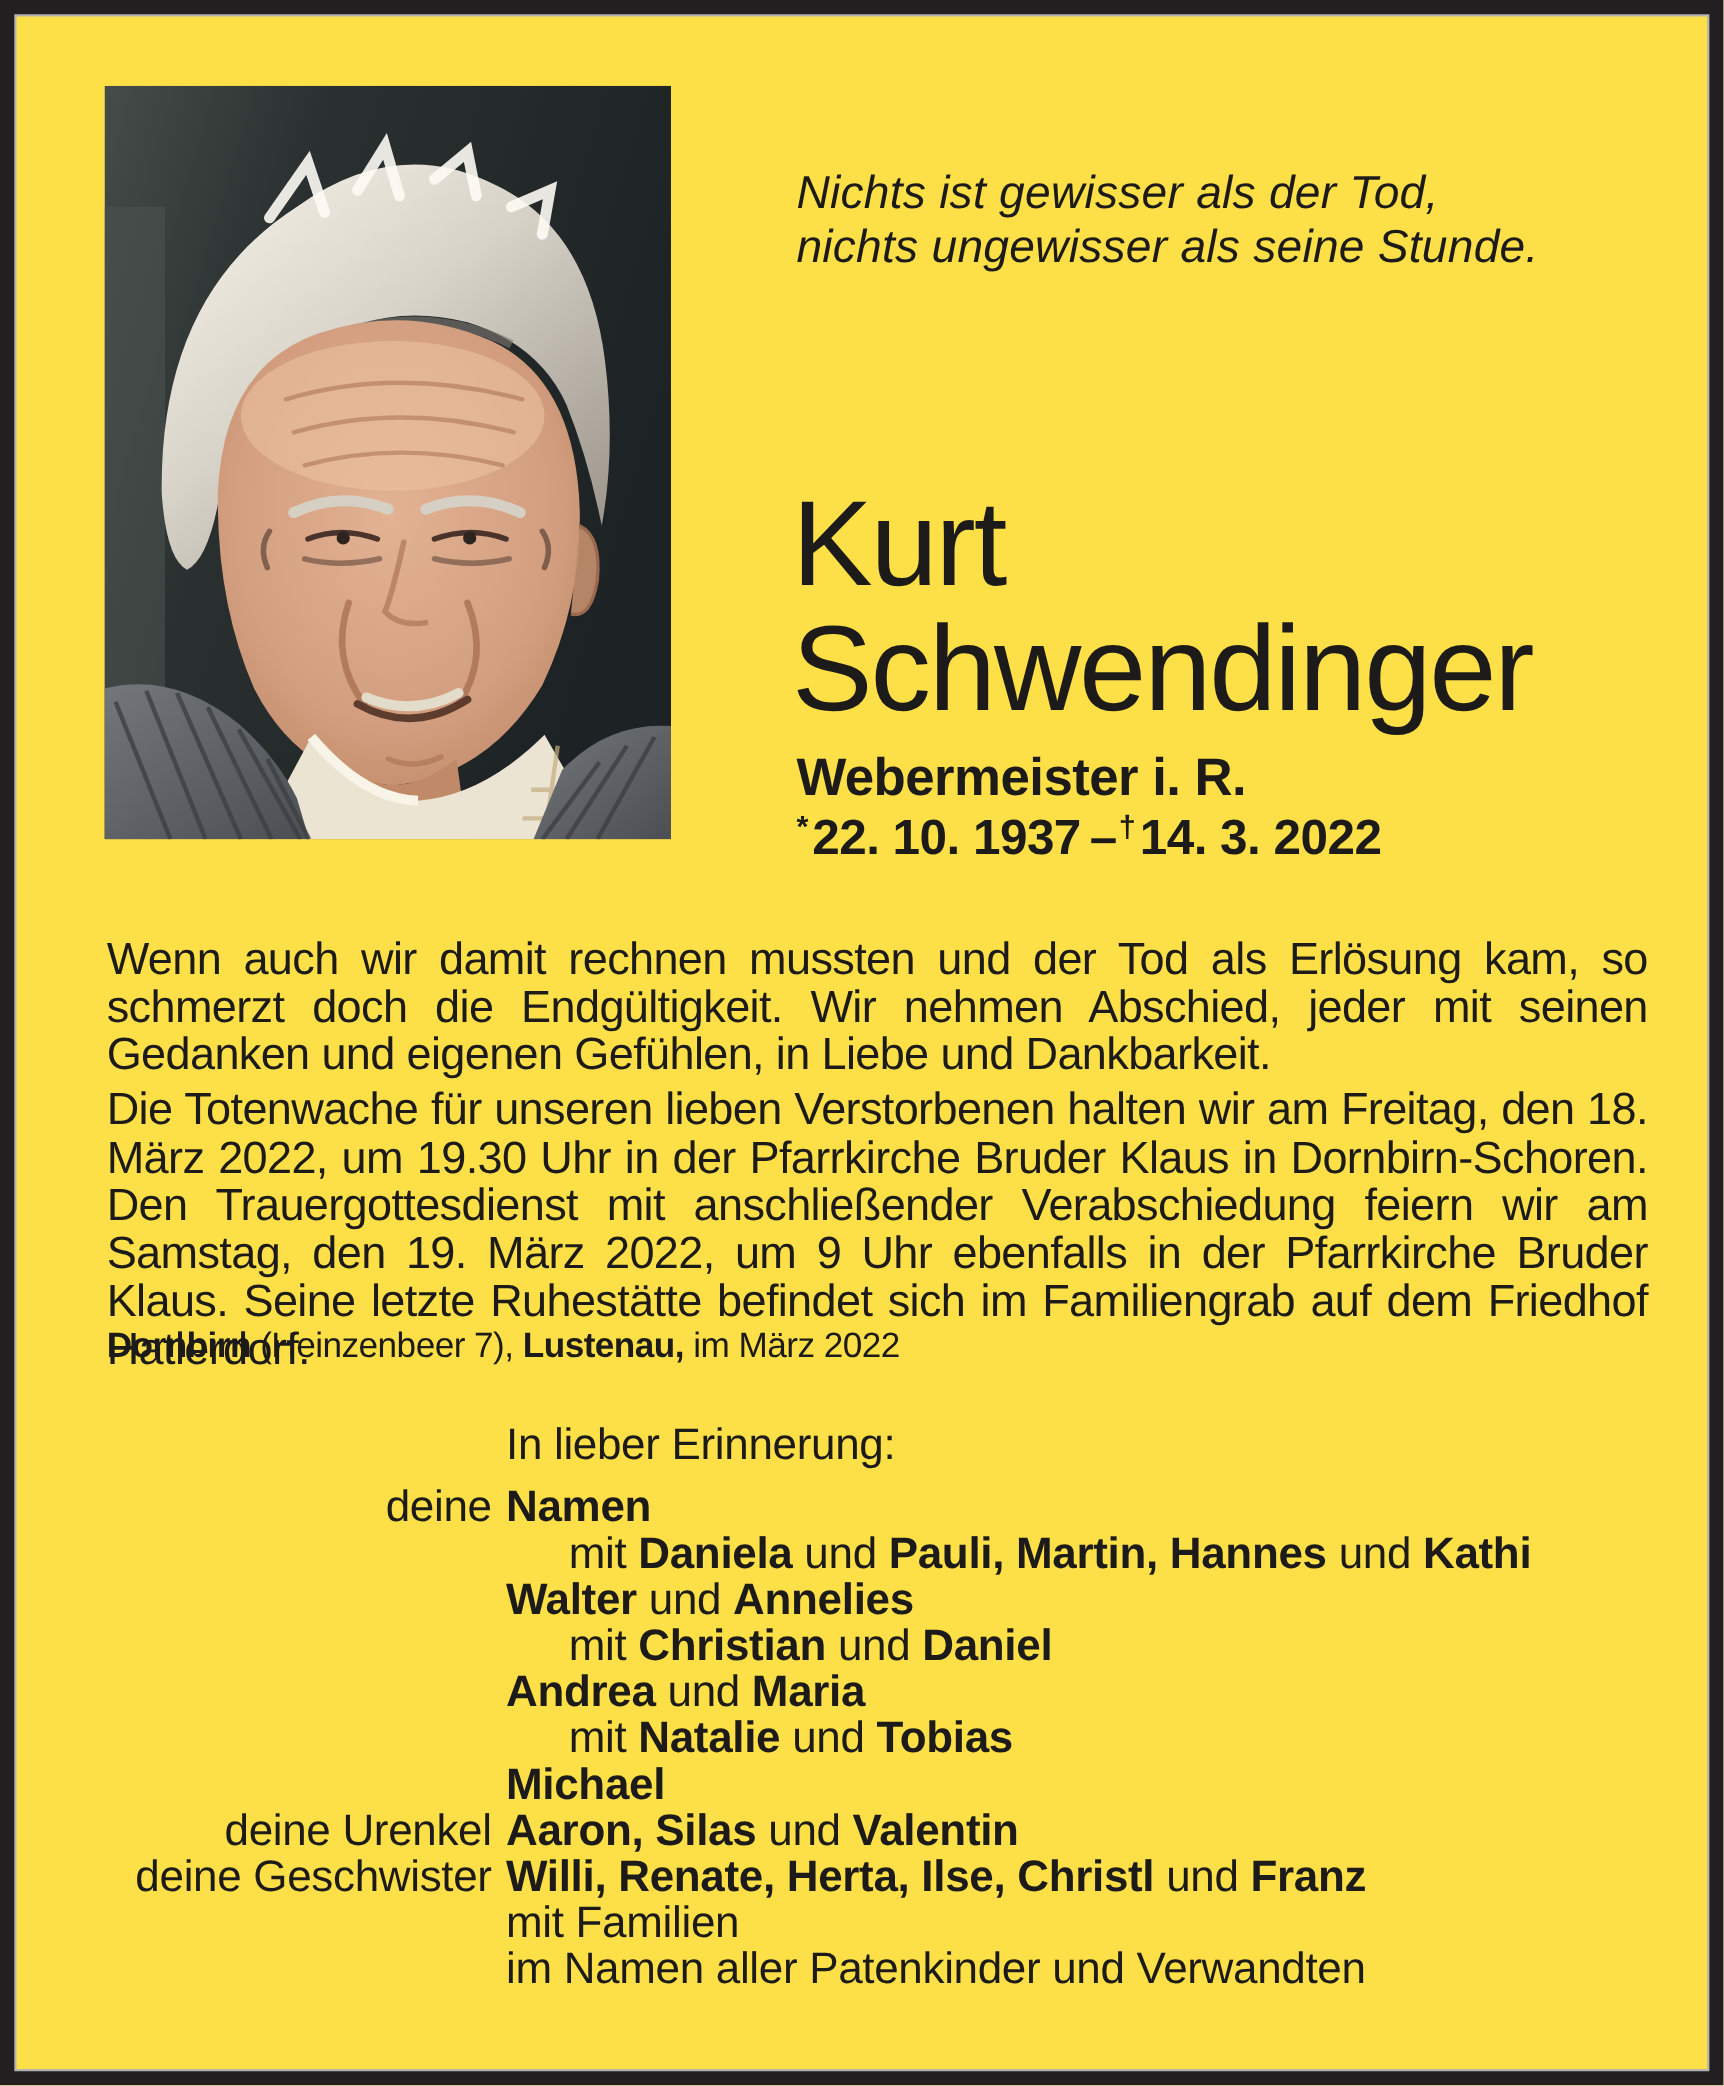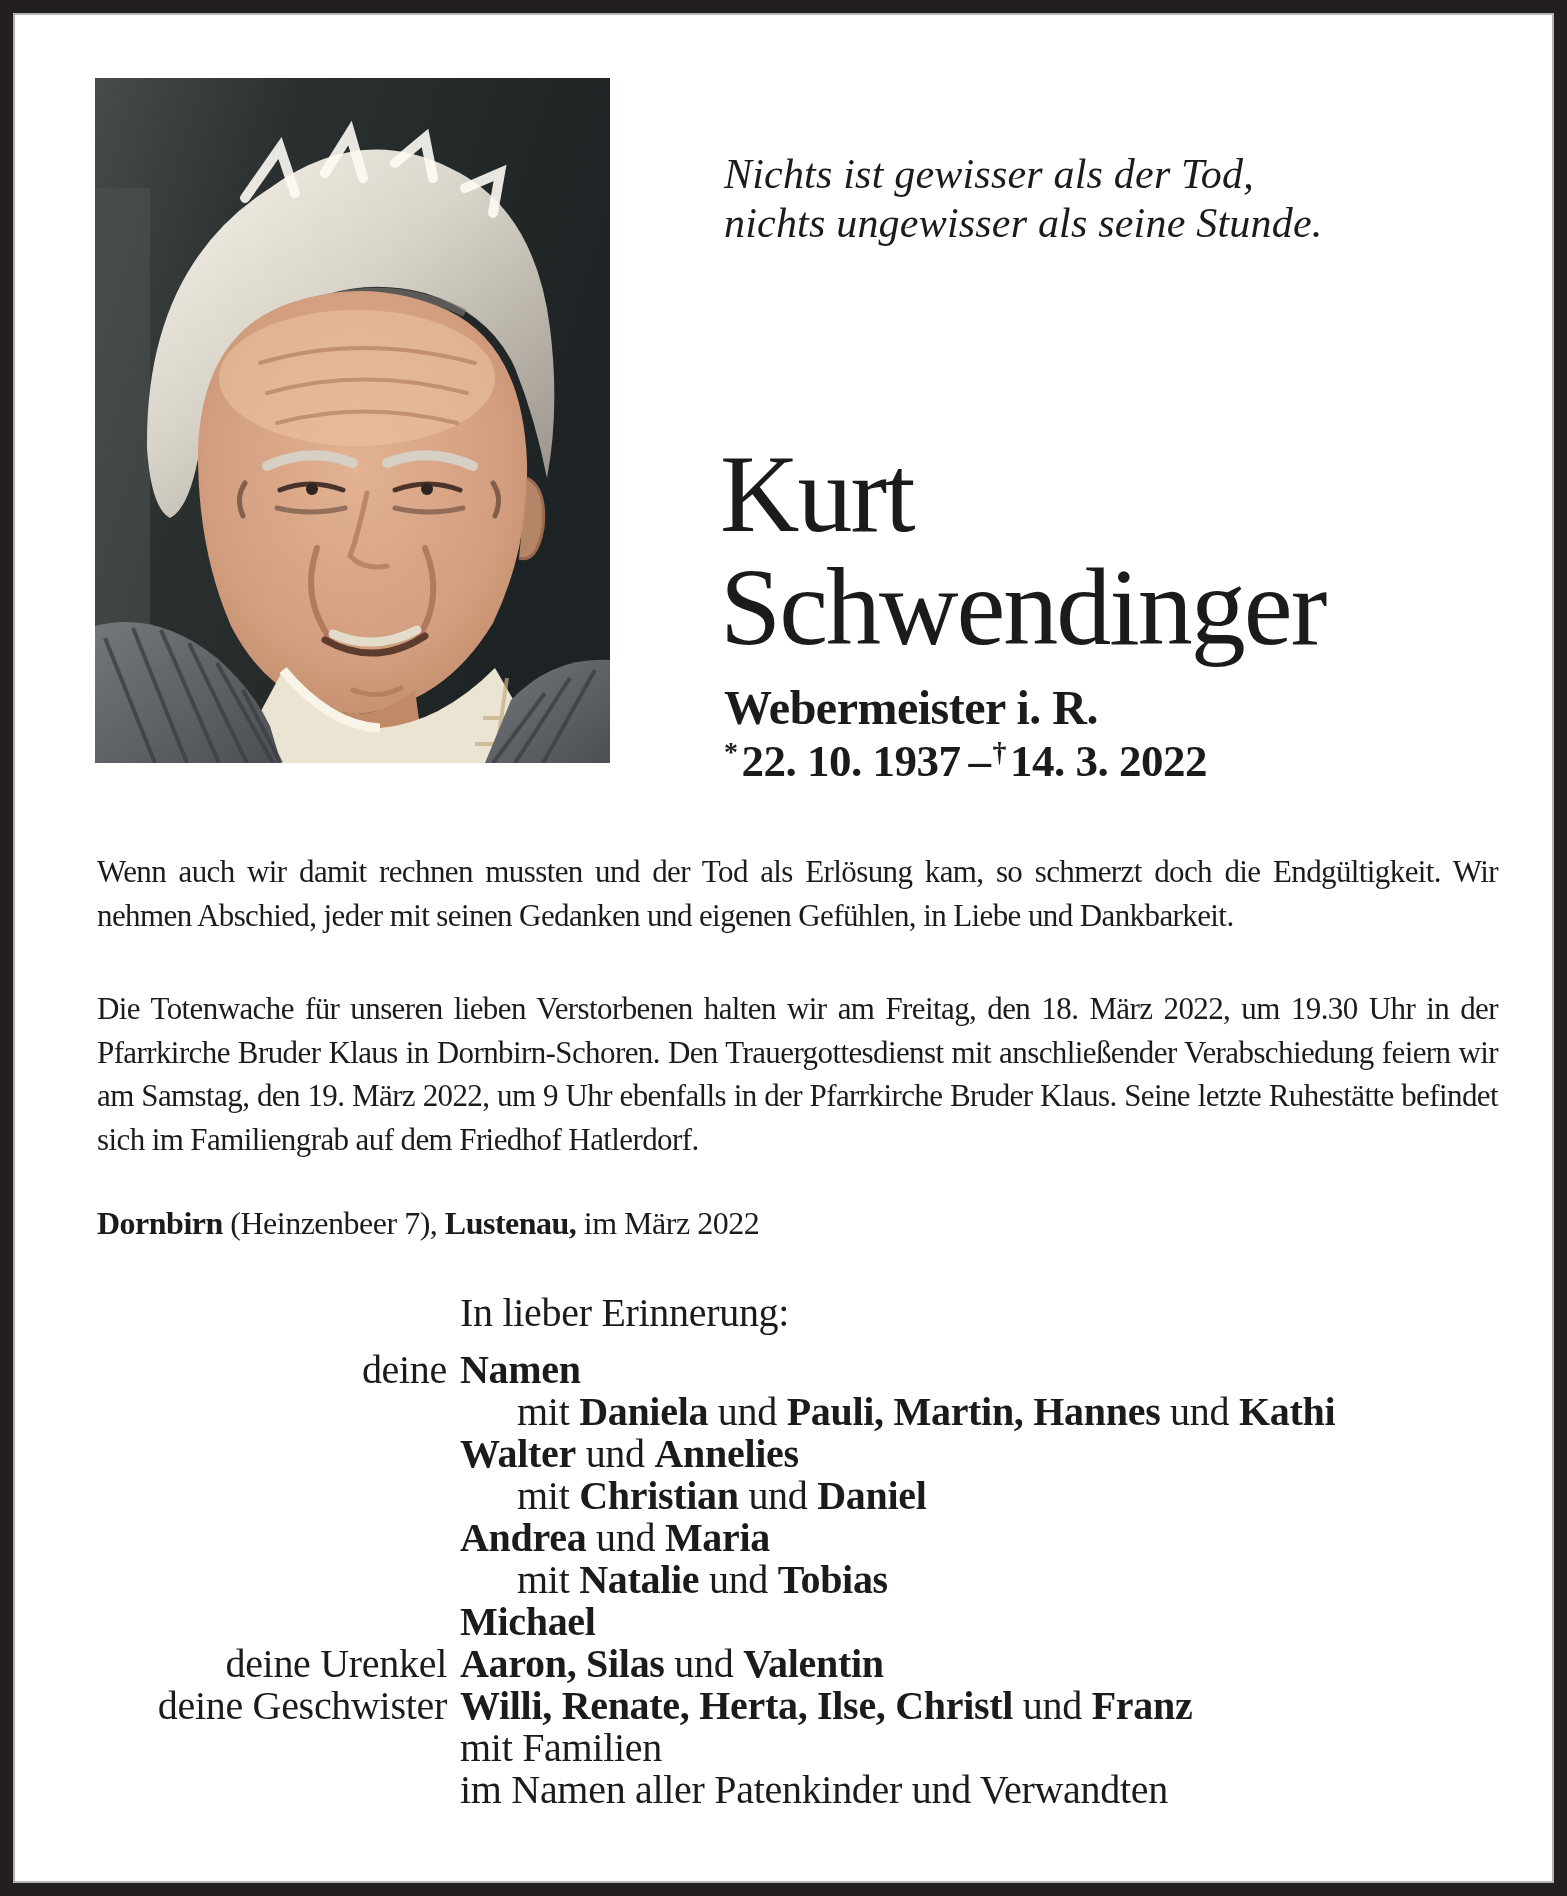--- a/index.html
+++ b/index.html
@@ -1,20 +1,20 @@
 <!DOCTYPE html>
 <html><head>
 <meta charset="utf-8">
 <style>
   html,body { margin:0; padding:0; background:#e9e9e9; }
   .page {
     position:relative;
     width:1567px; height:1896px;
-    background:#ffffff;
-    font-family:Liberation Serif, serif;
+    background:#fde047;
+    font-family:Liberation Sans, sans-serif;
     color:#1d1b1a;
     overflow:hidden;
   }
   .frame {
     position:absolute; inset:0;
     box-shadow: inset 0 0 0 13px #231f20, inset 0 0 0 15px #b5b3b1;
     pointer-events:none; z-index:9;
   }
   .photo {
     position:absolute; left:95px; top:78px;
@@ -38,21 +38,21 @@
     position:absolute; left:724px; top:735px;
     font-size:45px; font-weight:bold; letter-spacing:-0.5px;
   }
   .dates .sym {
     display:inline-block; font-size:62%;
     transform:translateY(-0.55em); margin-right:4px;
   }
   .dates .dash { margin:0 2px 0 8px; }
   .para {
     position:absolute; left:97px; width:1401px;
-    font-size:31px; line-height:43.5px; letter-spacing:-0.6px;
+    font-size:41px; line-height:43.5px; letter-spacing:-0.6px;
     text-align:justify; text-justify:inter-word;margin-top:36px;
   }
   .para-1 { top:814px; }
   .para-2 { top:951px; }
   .place {
     position:absolute; left:97px; top:1205px;
     font-size:32px; letter-spacing:-0.5px;
   }
   .remember {
     position:absolute; left:97px; top:1292px; width:1410px;

